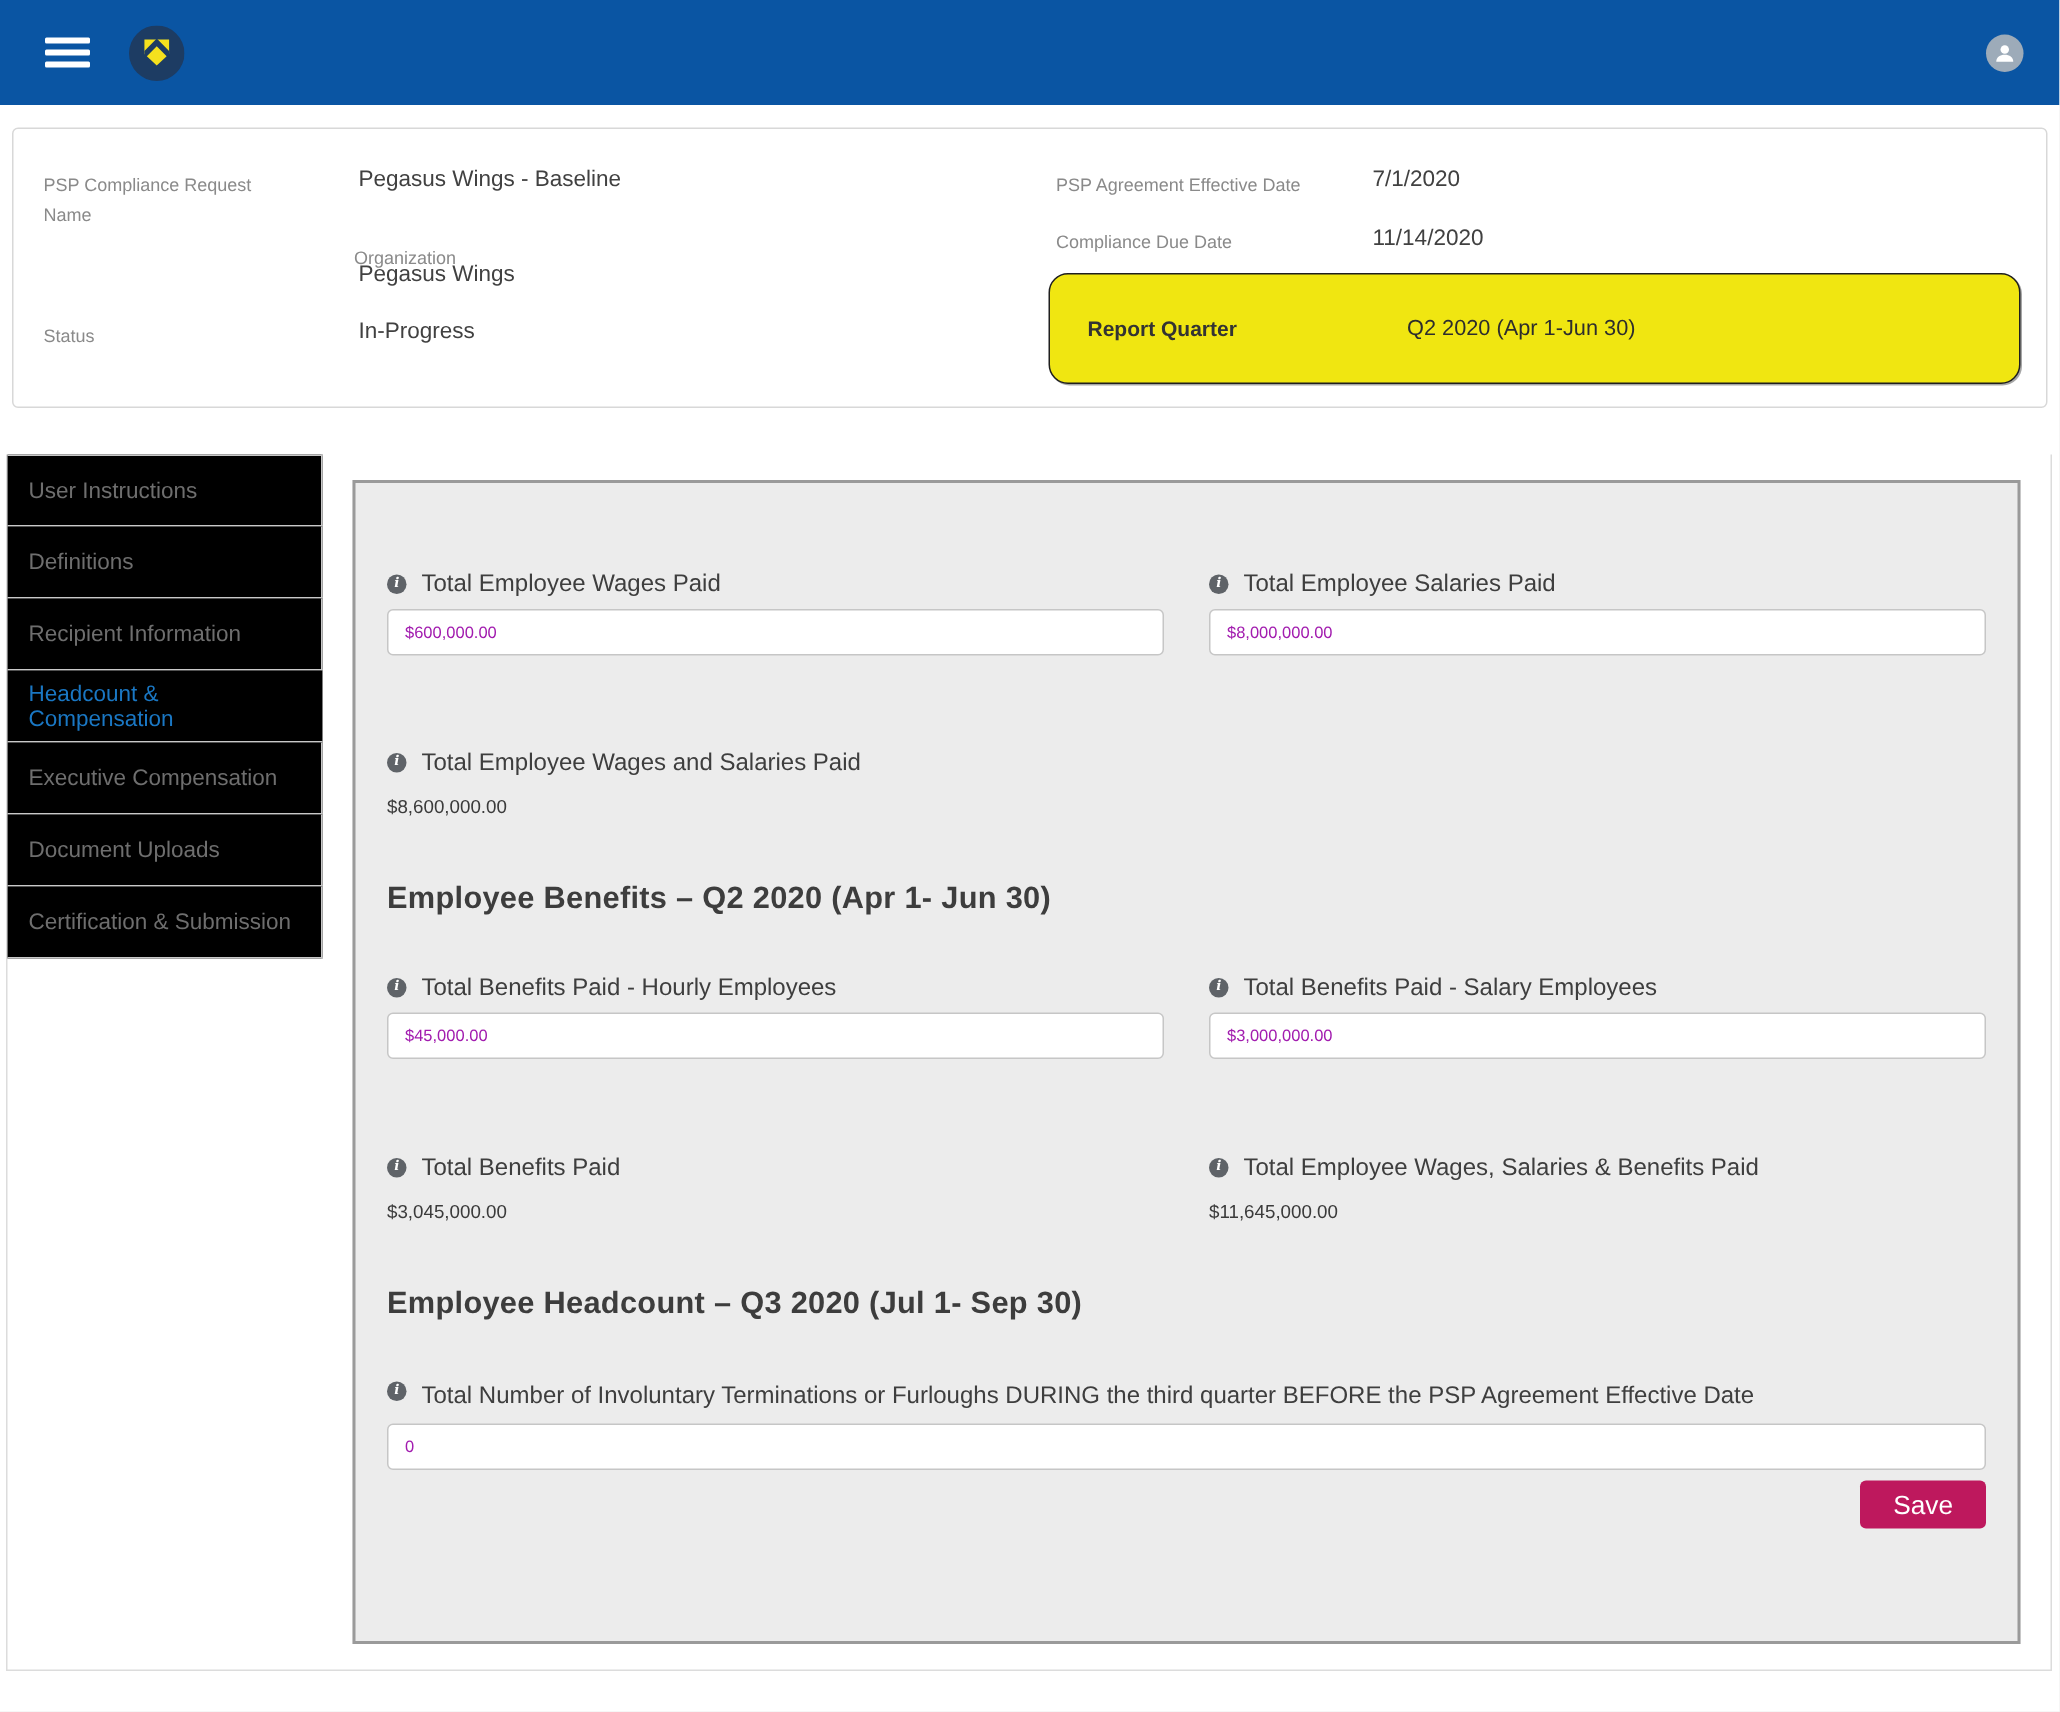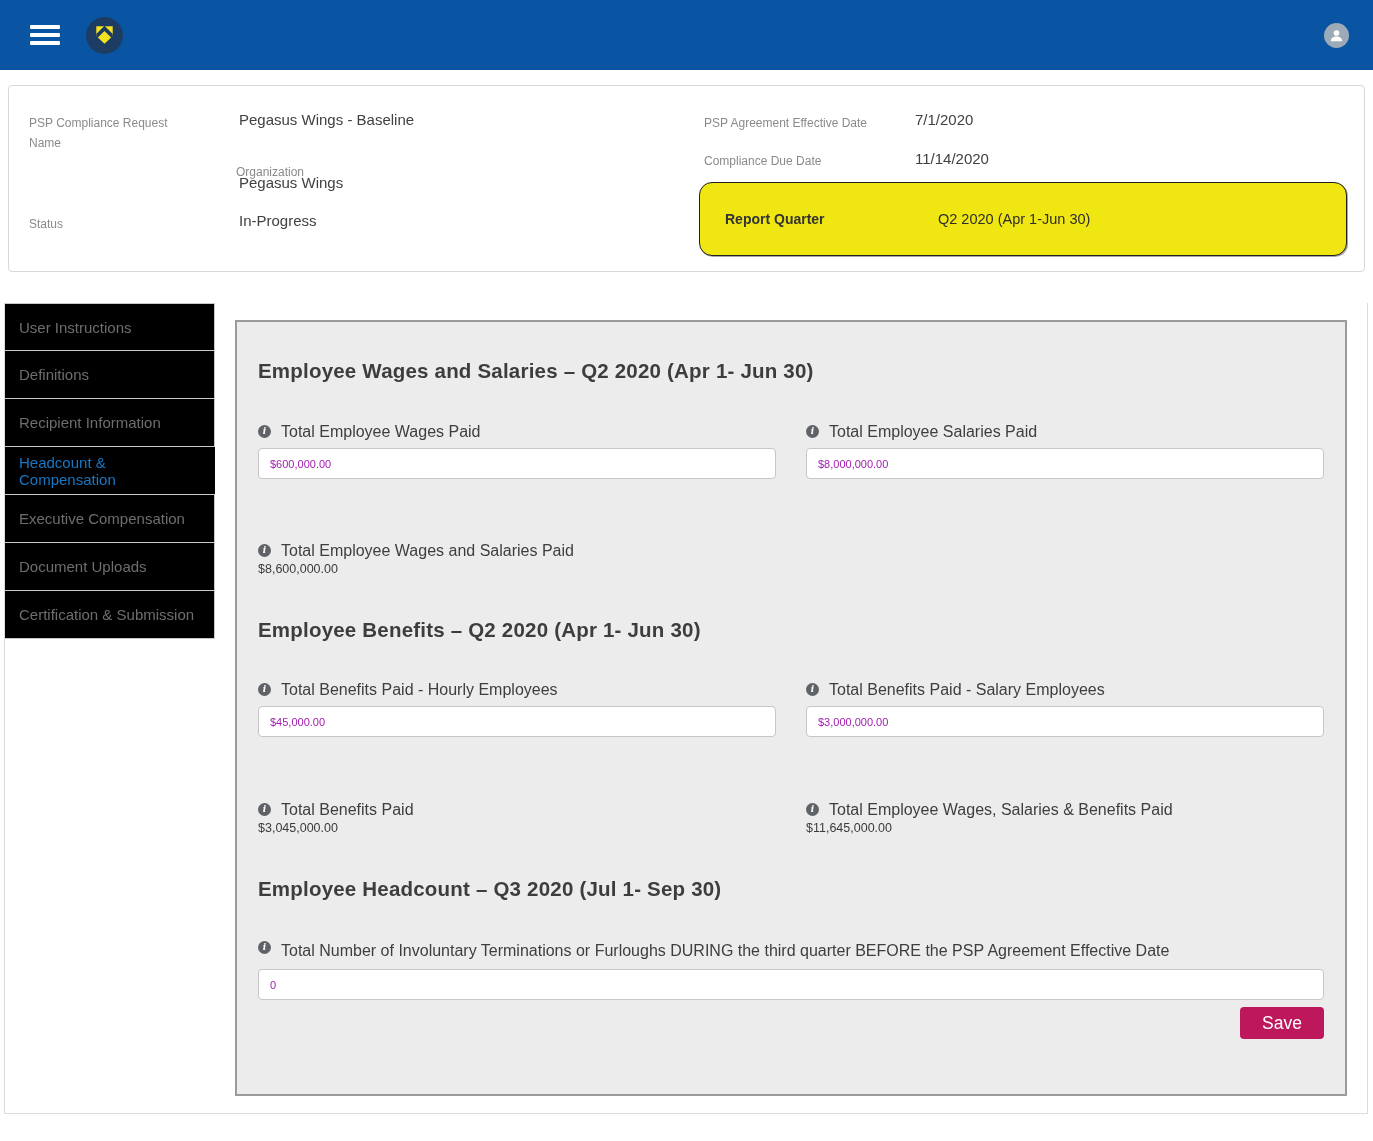--- a/index.html
+++ b/index.html
@@ -87,21 +87,21 @@
   .info-i {
     width:13px; height:13px; flex:none; margin-top:4px; border-radius:50%;
     background:#5f6368; color:#fff; text-align:center;
     font:italic bold 9px/13px "DejaVu Serif", serif; cursor:pointer;
   }
   .txt {
     margin-top:5px; width:100%; height:31px; border:1px solid #c6c6c6;
     border-radius:4px; padding:0 11px; font-size:11px; color:#a21caf;
     font-family:inherit; background:#fff; outline:none; display:block;
   }
-  .ro-value { font-size:12.5px; color:#3b3b3b; line-height:15px; }
+  .ro-value { font-size:12.5px; color:#3b3b3b; margin-top:11px; line-height:15px; }
   .long-text { max-width:920px; line-height:27px; }
   .save-row { margin-top:7px; display:flex; justify-content:flex-end; }
   .save-btn {
     height:32px; padding:0 22px; background:#be185d; border:none;
     border-radius:4px; color:#fff; font-size:17.5px; font-family:inherit;
     cursor:pointer; line-height:30px;
   }
 </style>
 </head>
 <body>
@@ -157,21 +157,20 @@
     <div class="tab">Recipient Information</div>
     <div class="tab active">Headcount &amp; Compensation</div>
     <div class="tab">Executive Compensation</div>
     <div class="tab">Document Uploads</div>
     <div class="tab">Certification &amp; Submission</div>
   </nav>
 
   <main class="main-area">
     <div class="panel">
 
-      <h2 class="section-heading">Employee Wages and Salaries – Q2 2020 (Apr 1- Jun 30)</h2>
 
       <div class="grid2 mt-37">
         <div class="field">
           <div class="label-row">
             <span class="info-i">i</span>
             <span>Total Employee Wages Paid</span>
           </div>
           <input class="txt" type="text" value="$600,000.00" style="">
         </div>
         <div class="field">

